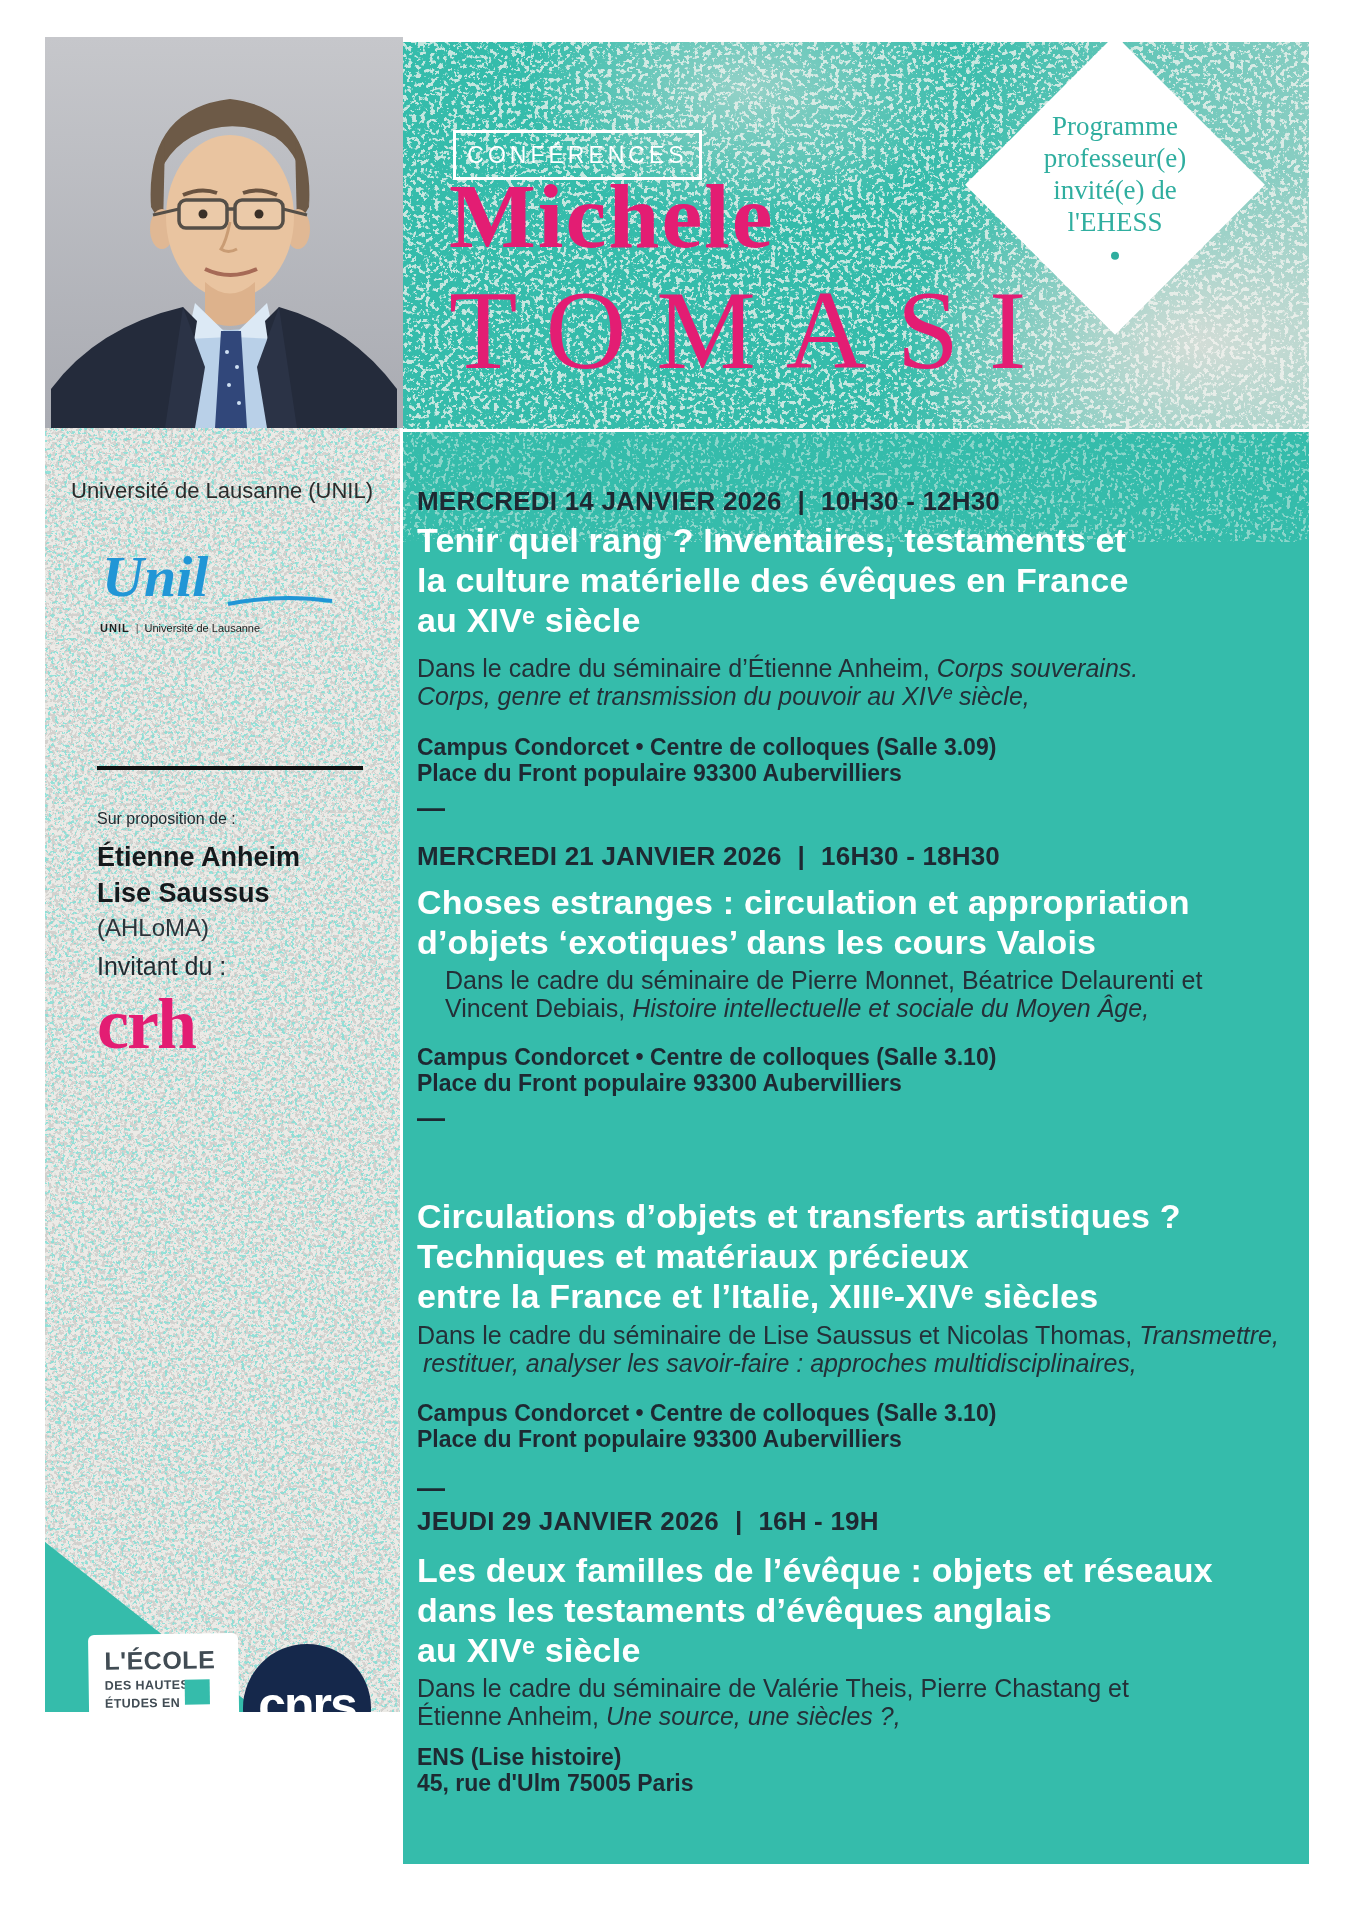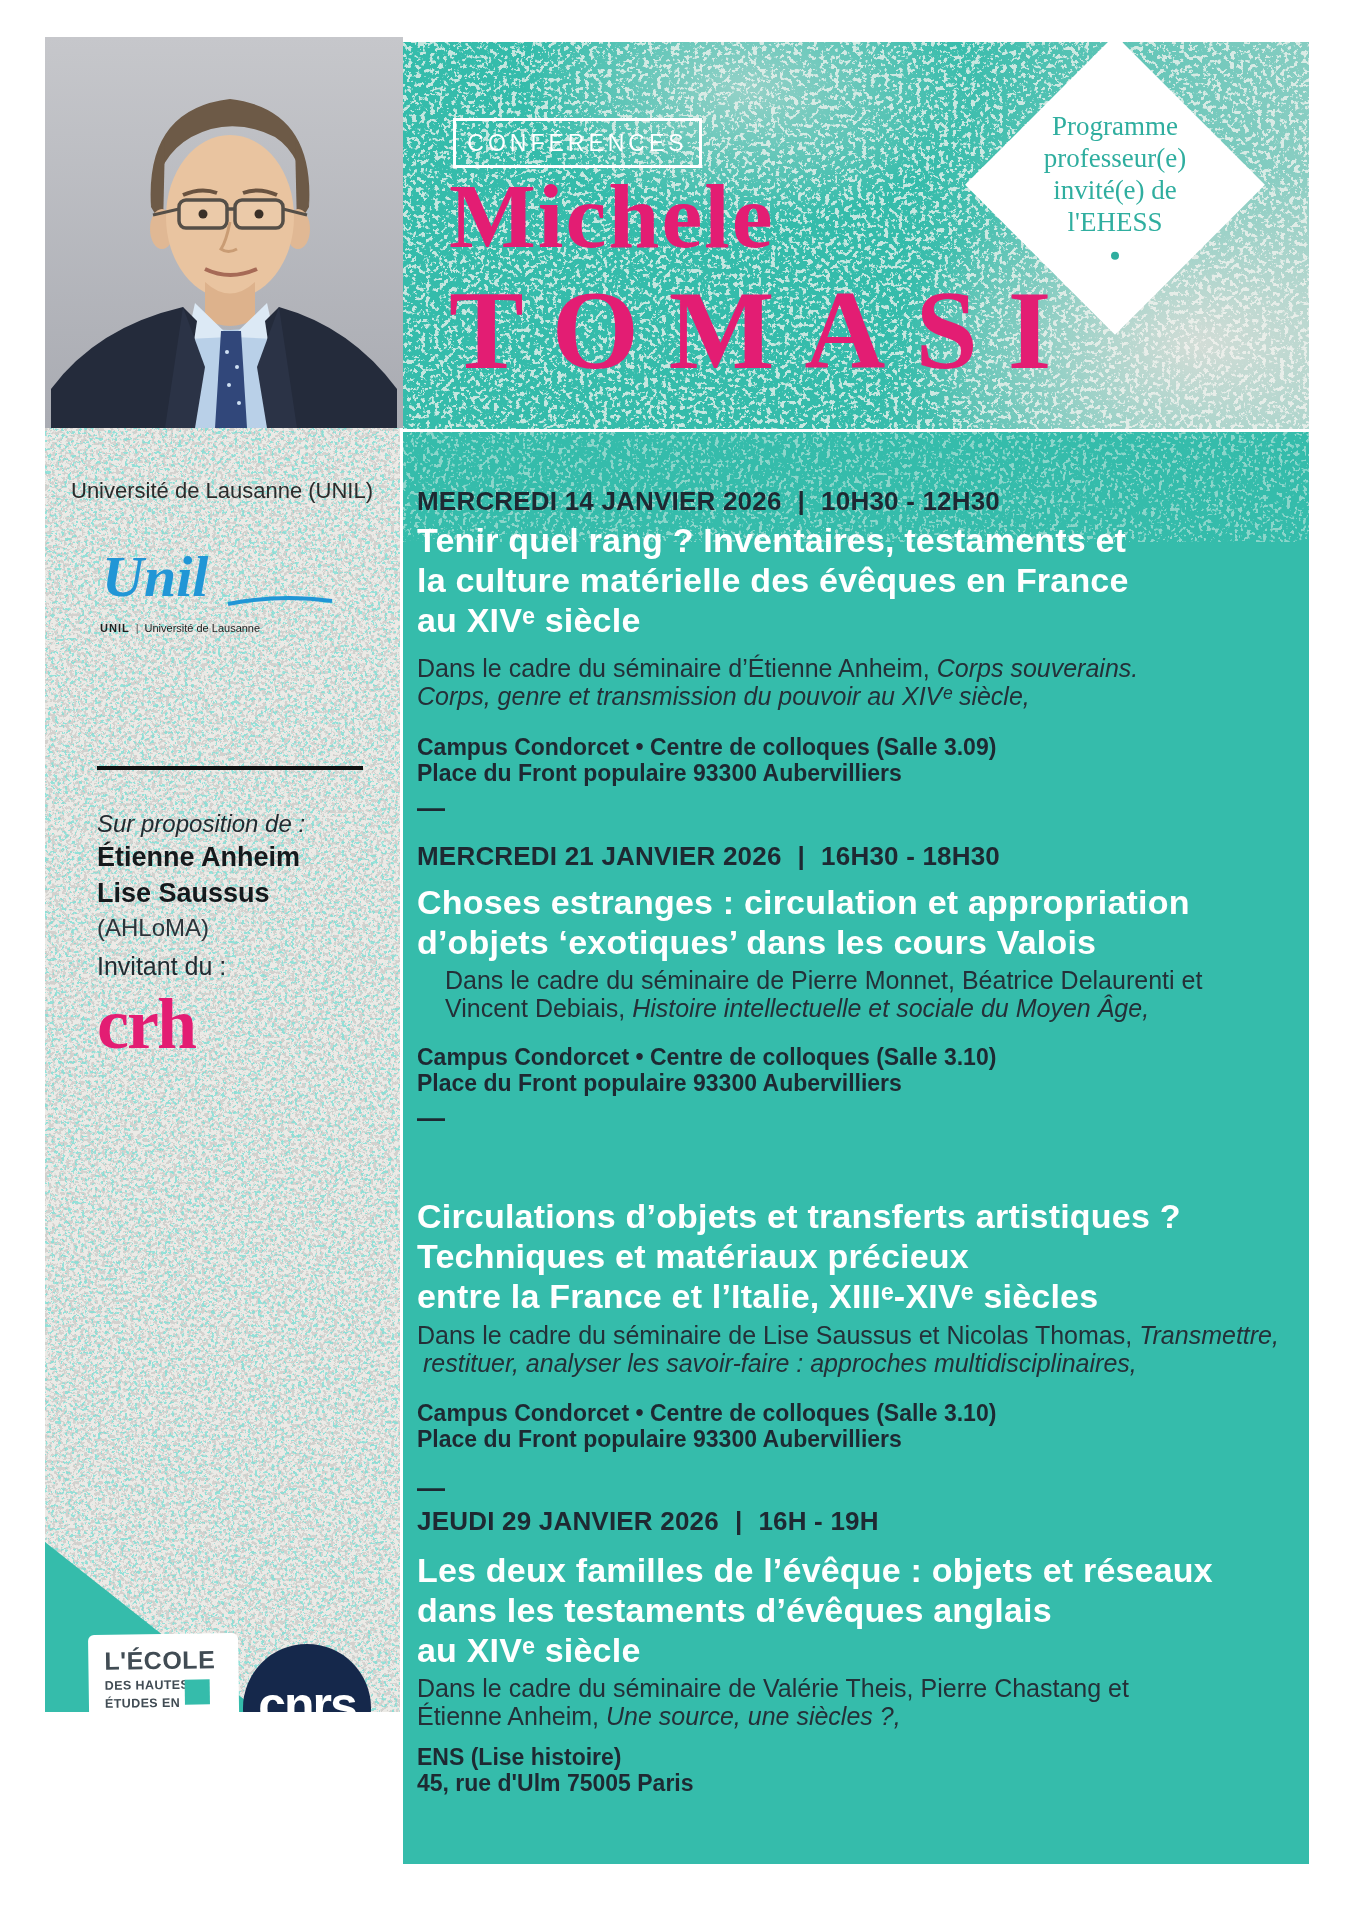--- a/index.html
+++ b/index.html
@@ -11,28 +11,28 @@
 
   
   .header{position:absolute;left:403px;top:42px;width:906px;height:387px;background:#35bcab;overflow:hidden;}
   .header .wash{position:absolute;inset:0;
      background:
        radial-gradient(ellipse 420px 260px at 88% 78%, rgba(226,224,219,0.85), rgba(226,224,219,0) 70%),
        radial-gradient(ellipse 300px 180px at 38% 12%, rgba(230,228,224,0.55), rgba(230,228,224,0) 75%),
        linear-gradient(100deg, rgba(226,224,219,0) 55%, rgba(226,224,219,0.35) 82%, rgba(226,224,219,0.55) 100%);}
   .tex{position:absolute;inset:0;width:100%;height:100%;}
 
-  .conf-box{position:absolute;left:50px;top:76px;width:243px;height:44px;border:3px solid #ffffff;
+  .conf-box{position:absolute;left:50px;top:88px;width:243px;height:44px;border:3px solid #ffffff;
             display:flex;align-items:center;justify-content:center;z-index:3;}
   .conf-box span{color:#ffffff;font-size:23px;letter-spacing:4px;font-weight:400;}
   .name-first{position:absolute;left:46px;top:128px;z-index:3;color:#e31d73;
               font-family:"Liberation Serif","DejaVu Serif",serif;font-weight:bold;
               font-size:92px;line-height:1;letter-spacing:2px;}
   .name-last{position:absolute;left:46px;top:232px;z-index:3;color:#e31d73;
-             font-family:"Liberation Serif","DejaVu Serif",serif;font-weight:bold;
+             font-family:"Liberation Serif","DejaVu Serif",serif;font-weight:normal;
              font-size:112px;line-height:1;letter-spacing:30px;}
 
   .diamond{position:absolute;left:606px;top:-65px;width:212px;height:212px;background:#ffffff;
            transform:rotate(45deg) translate(72px,72px);z-index:4;}
   .diamond-inner{position:absolute;inset:0;transform:rotate(-45deg);display:flex;flex-direction:column;
            align-items:center;justify-content:center;text-align:center;}
   .diamond-inner div{color:#2fae9f;font-family:"Liberation Serif","DejaVu Serif",serif;
            font-size:27px;line-height:32px;}
   .diamond-dot{width:8px;height:8px;border-radius:50%;background:#2fae9f;margin-top:14px;}
 
@@ -43,21 +43,21 @@
               clip-path:polygon(0 0,100% 100%,0 100%);z-index:1;}
   .uni-label{position:absolute;left:26px;top:50px;font-size:22px;color:#2b2b2b;}
 
   .unil-logo{position:absolute;left:55px;top:116px;}
   .unil-caption{margin-top:0;font-size:11px;color:#1e1e1e;}
   .unil-caption b{letter-spacing:1px;}
   .unil-caption .sep{color:#555;margin:0 6px;font-weight:400;}
 
   .divider{position:absolute;left:52px;top:338px;width:266px;height:4px;background:#111111;}
 
-  .prop-label{position:absolute;left:52px;top:382px;font-size:24px;color:#222b31;font-style:italic;}
+  .prop-label{position:absolute;left:52px;top:382px;font-size:16px;color:#222b31;}
   .prop-name1{position:absolute;left:52px;top:414px;font-size:27px;font-weight:bold;color:#15191c;}
   .prop-name2{position:absolute;left:52px;top:450px;font-size:27px;font-weight:bold;color:#15191c;}
   .prop-org{position:absolute;left:52px;top:486px;font-size:24px;color:#2c343a;}
   .invit-label{position:absolute;left:52px;top:524px;font-size:25px;color:#222b31;}
 
   .crh{position:absolute;left:52px;top:560px;font-family:"Liberation Serif","DejaVu Serif",serif;
        font-weight:bold;font-size:72px;letter-spacing:-2px;color:#e31d73;line-height:1;}
 
   .ehess-logo{position:absolute;left:44px;top:1206px;width:150px;height:146px;background:#ffffff;
               border-radius:6px;transform:rotate(-0.8deg);padding:12px 0 0 16px;box-sizing:border-box;}

